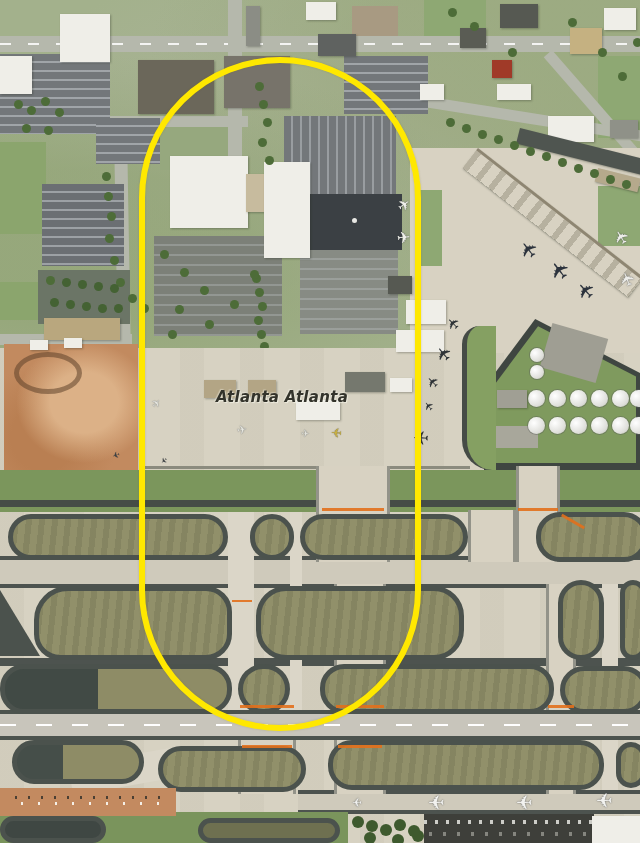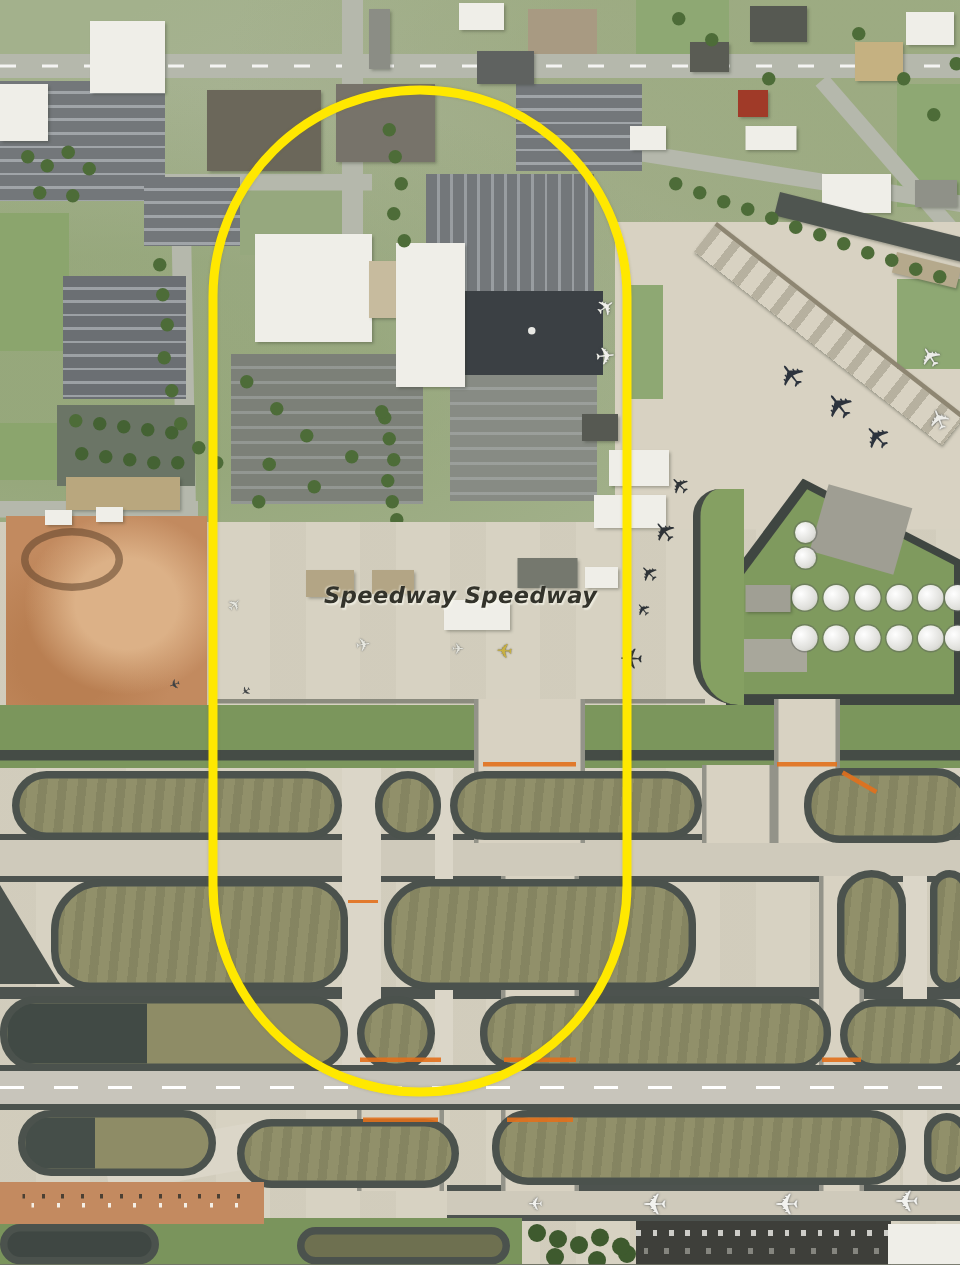--- a/index.html
+++ b/index.html
@@ -262,15 +262,15 @@
   <span class="plane" style="left:331px;top:426px;font-size:13px;color:#c9b143;text-shadow:0 0 1px #3b3f42;transform:rotate(185deg)">✈</span>
   <span class="plane" style="left:112px;top:450px;font-size:9px;color:#3c4043;transform:rotate(160deg)">✈</span>
   <span class="plane" style="left:160px;top:456px;font-size:8px;color:#3c4043;transform:rotate(140deg)">✈</span>
 
   <span class="plane" style="left:352px;top:796px;font-size:12px;color:#f2f2ef;text-shadow:0 0 1.5px #3b3f42;transform:rotate(180deg)">✈</span>
   <span class="plane" style="left:428px;top:792px;font-size:20px;color:#f2f2ef;text-shadow:0 0 1.5px #3b3f42;transform:rotate(180deg)">✈</span>
   <span class="plane" style="left:516px;top:792px;font-size:20px;color:#f2f2ef;text-shadow:0 0 1.5px #3b3f42;transform:rotate(180deg)">✈</span>
   <span class="plane" style="left:596px;top:790px;font-size:20px;color:#f2f2ef;text-shadow:0 0 1.5px #3b3f42;transform:rotate(180deg)">✈</span>
 
   <div class="highlight-oval"></div>
-  <div class="place-label">Speedway Speedway</div>
+  <div class="place-label">Atlanta Atlanta</div>
 
 </div>
 
 </body></html>

